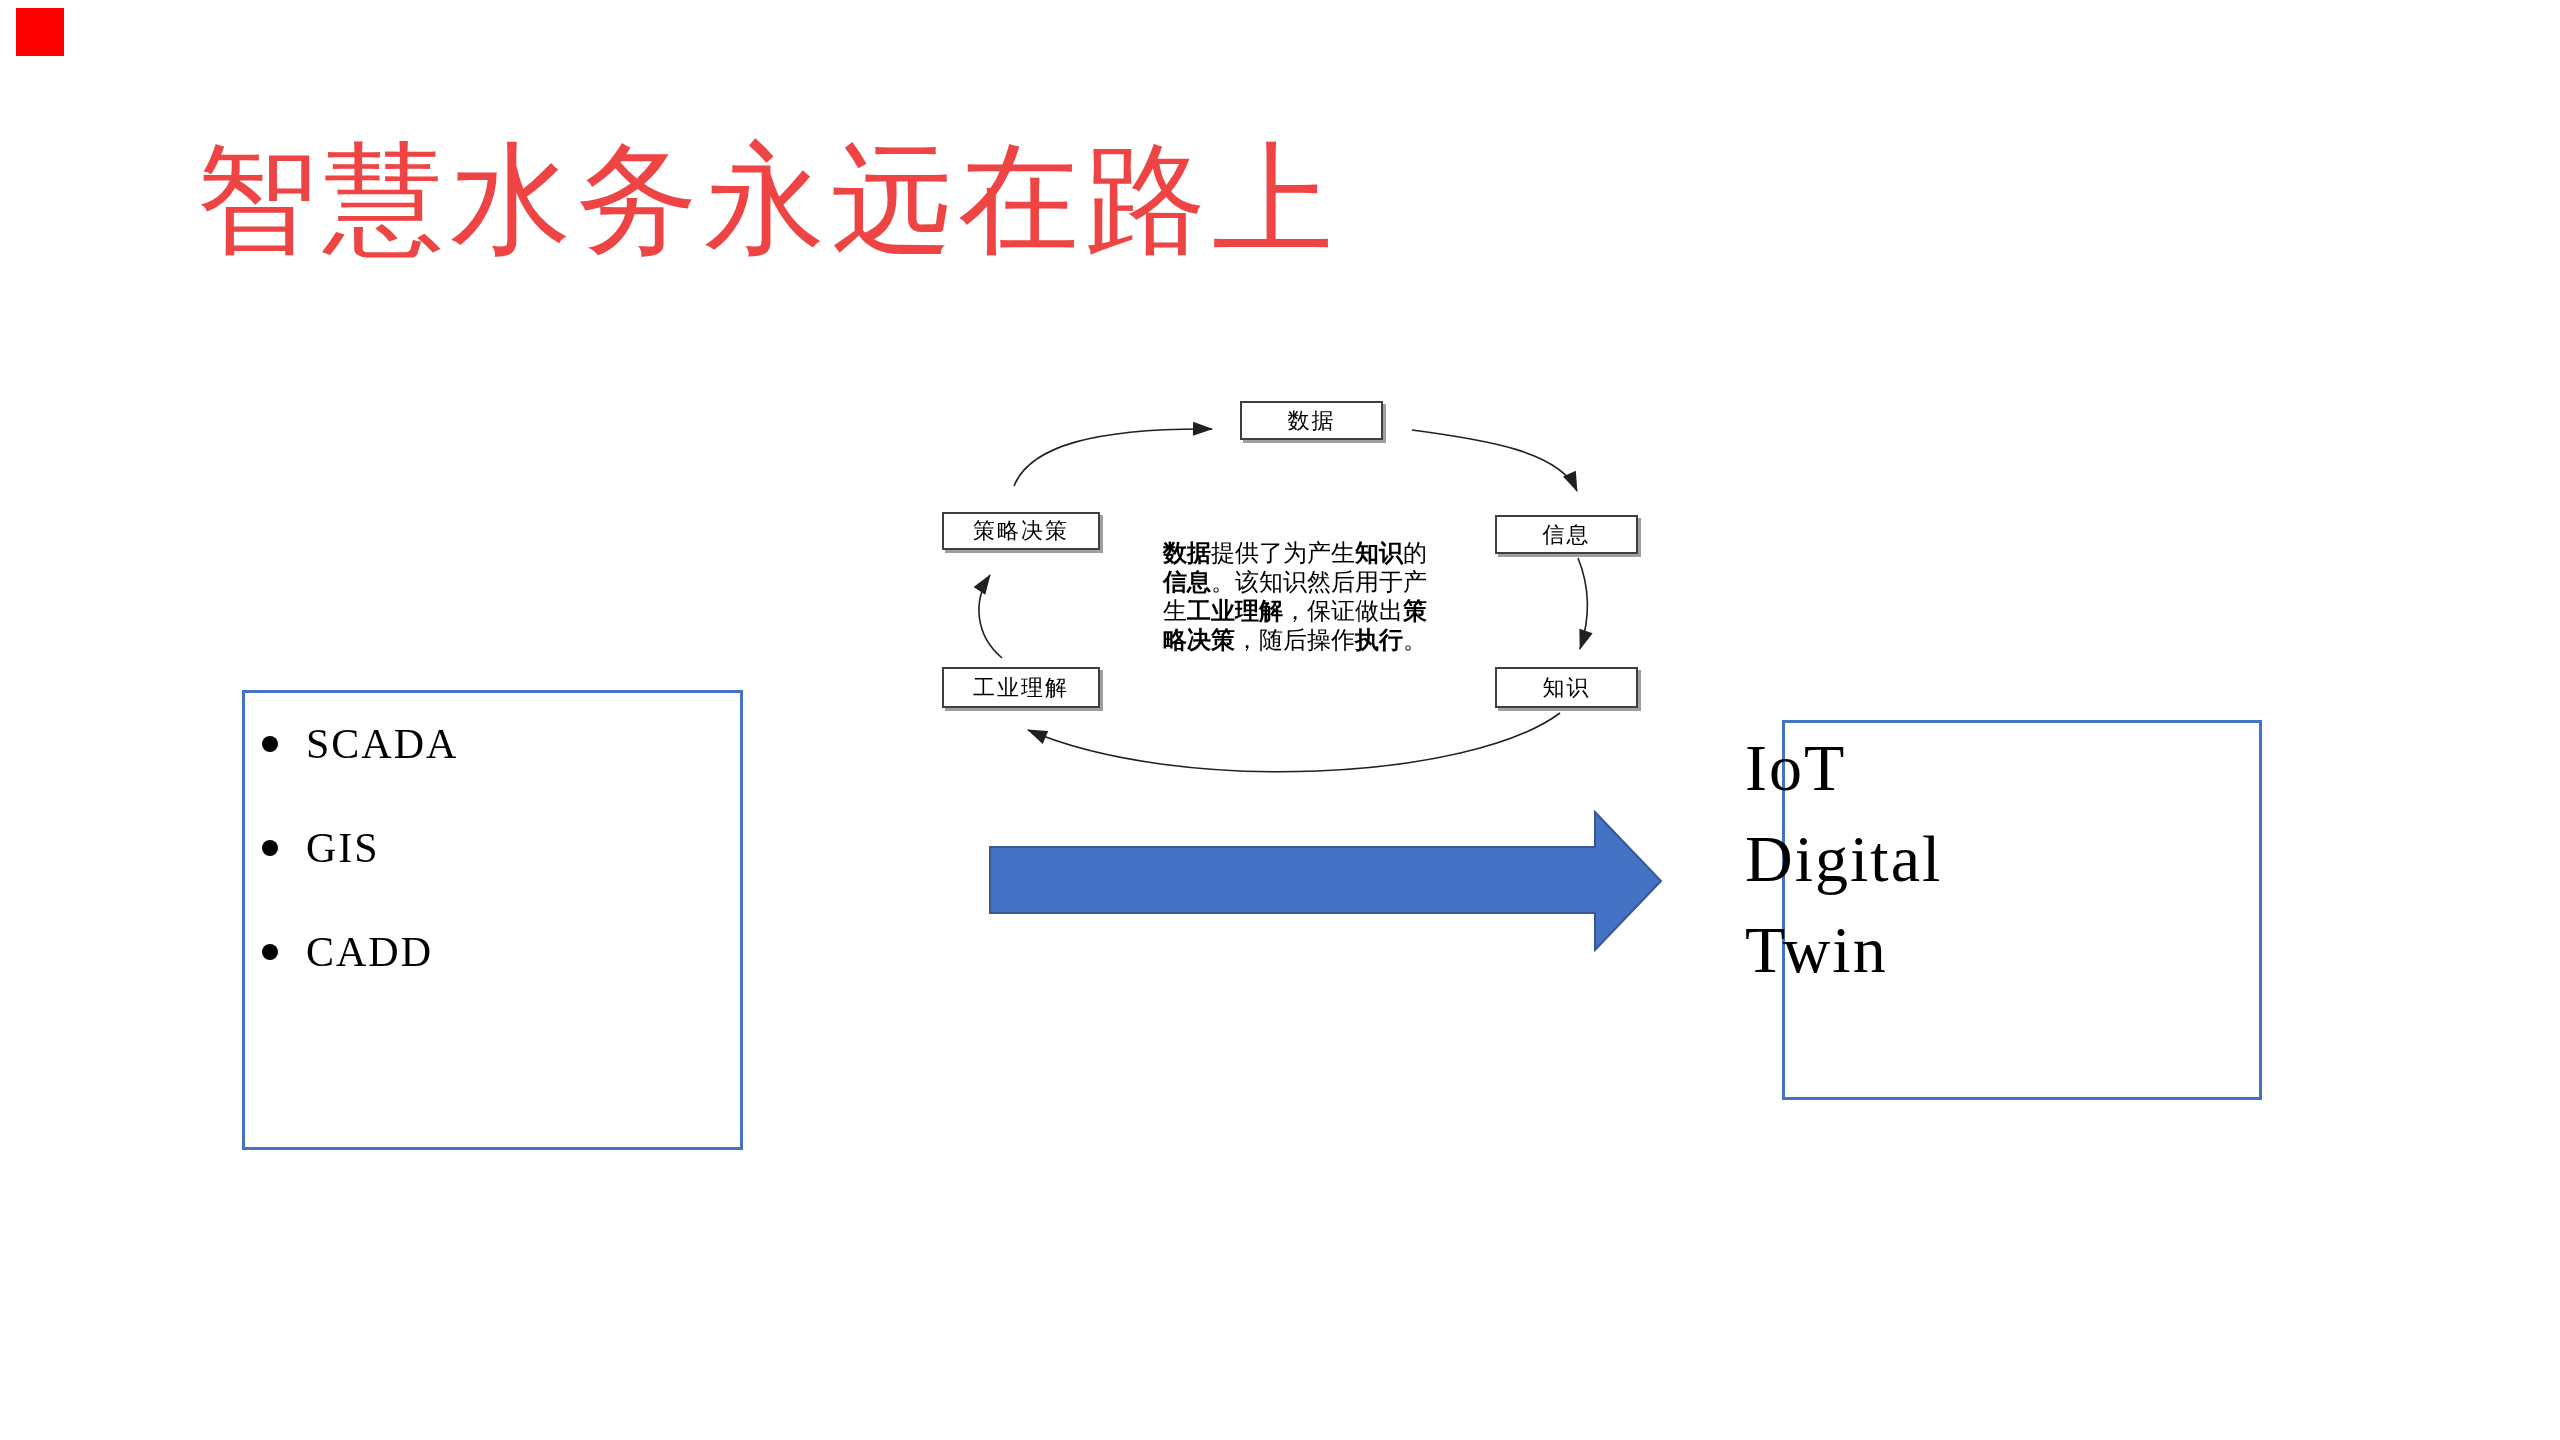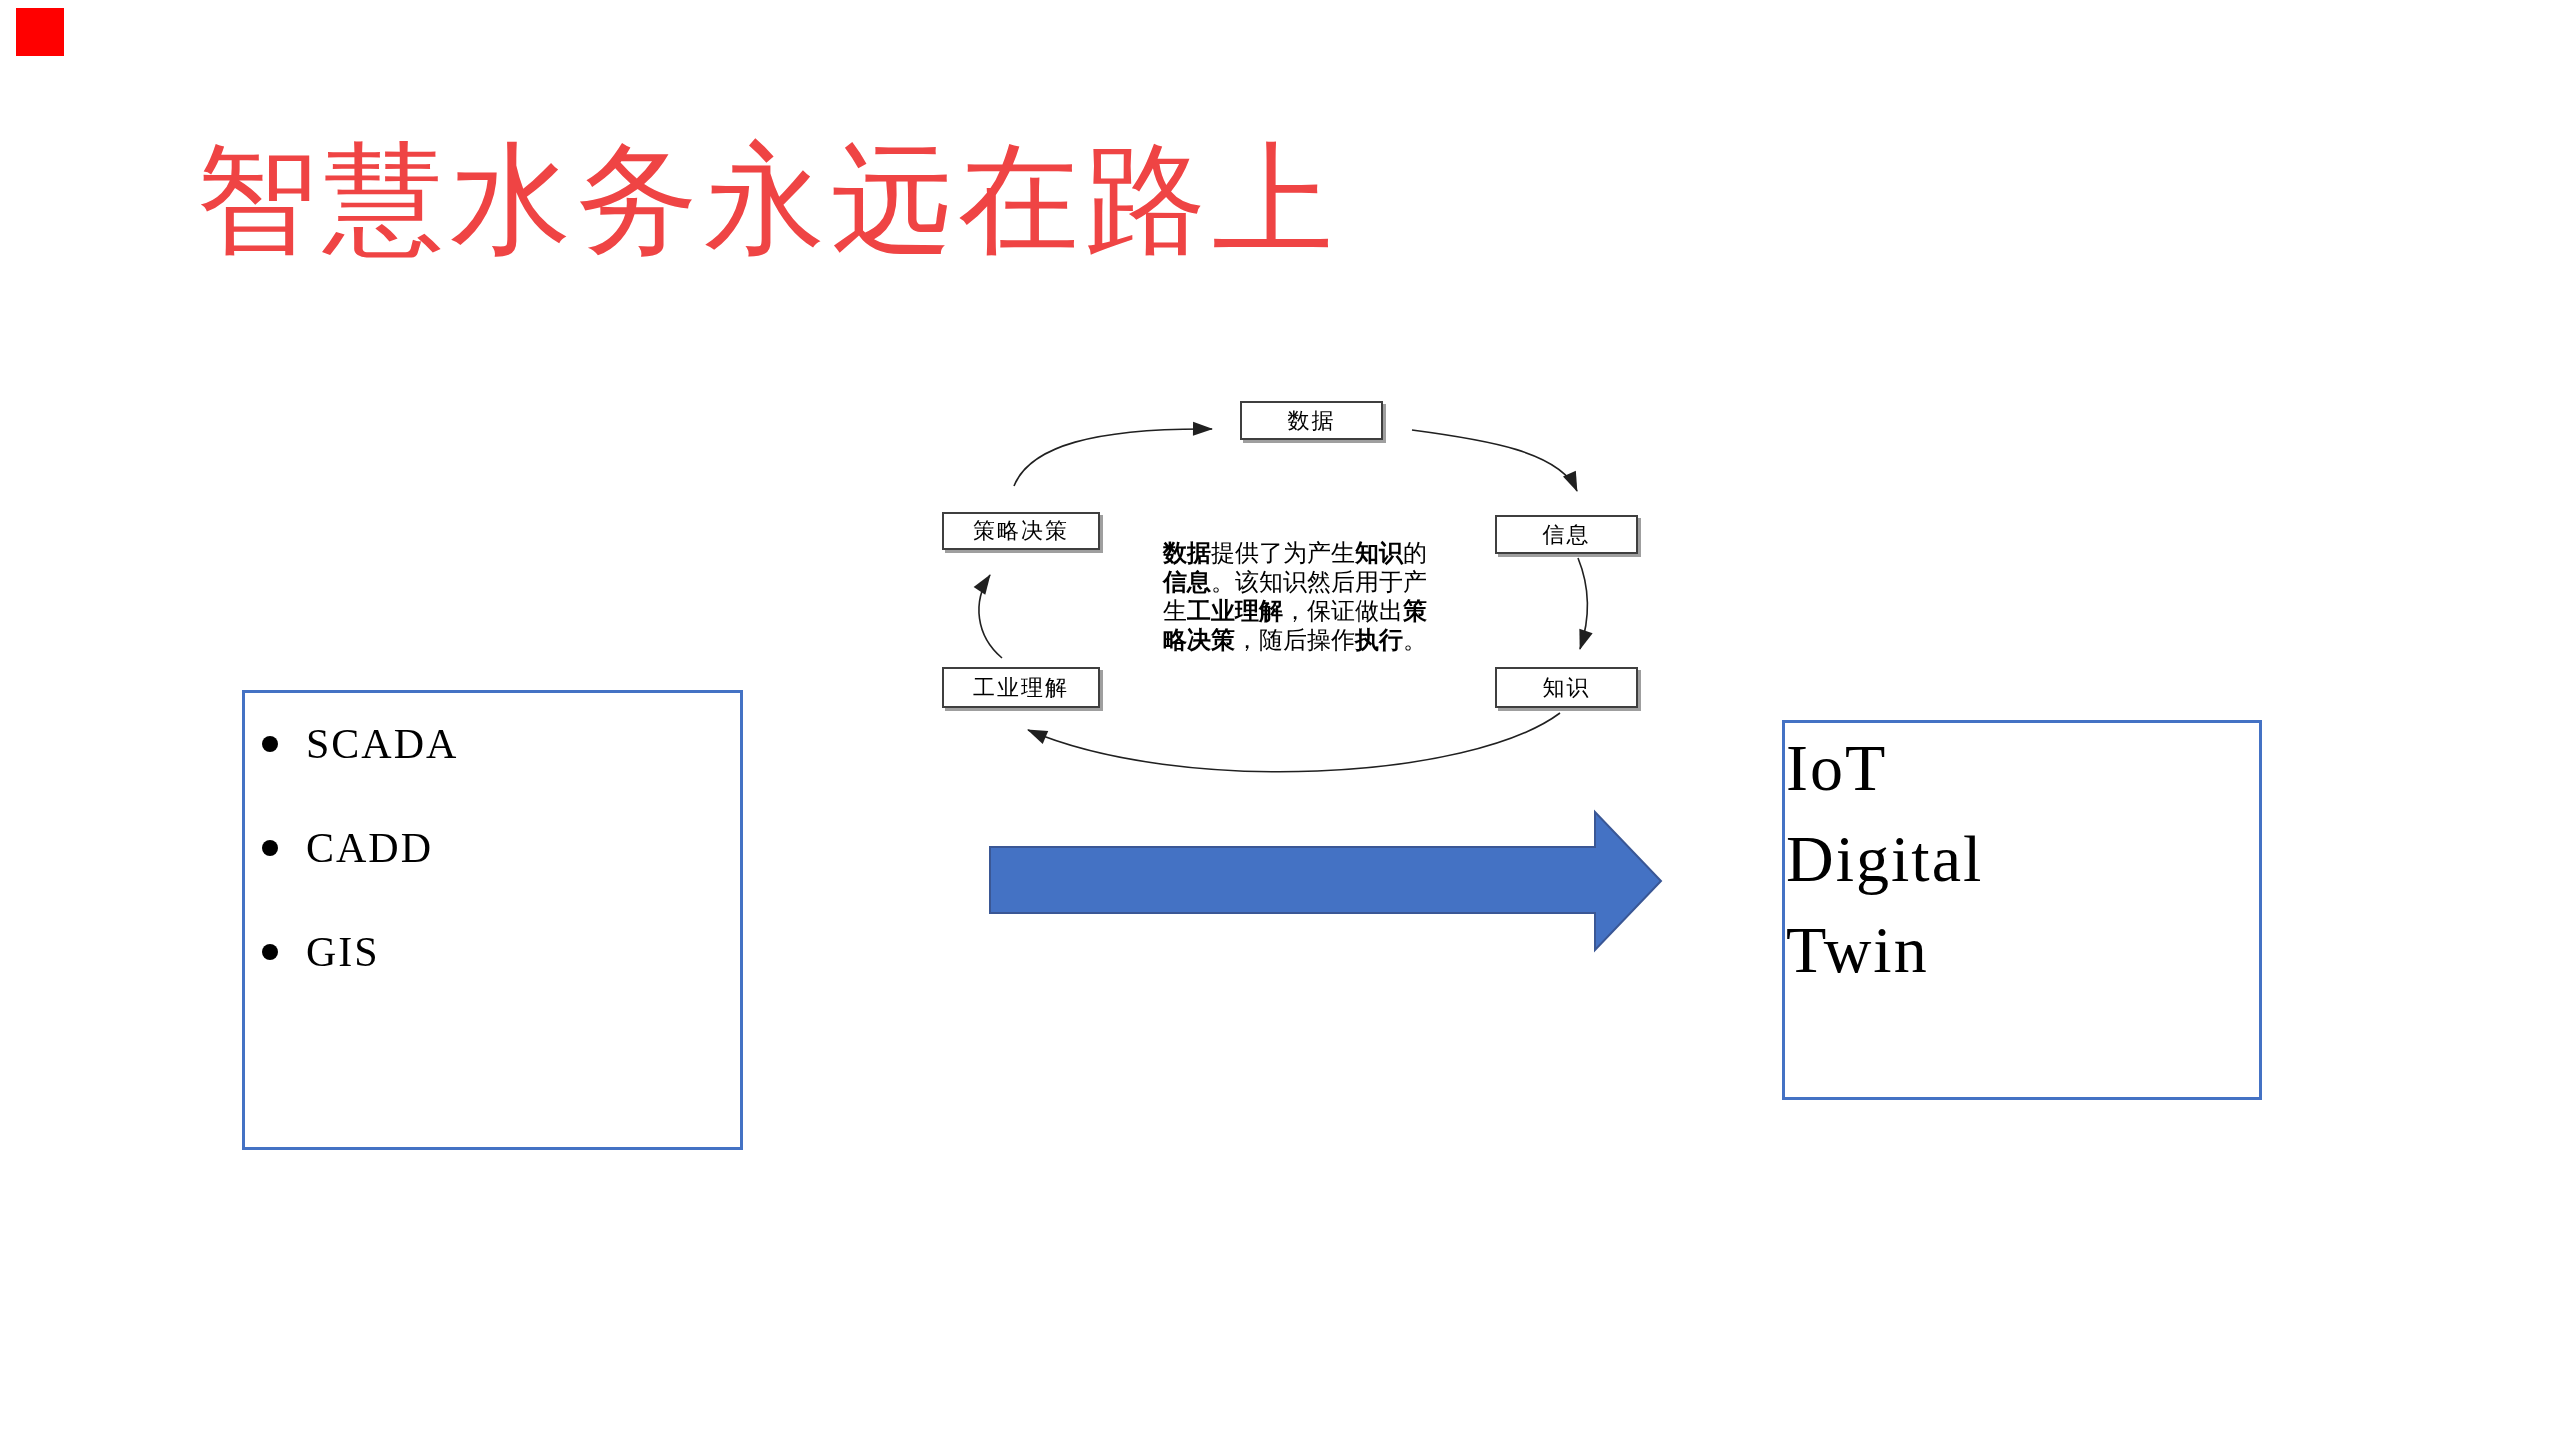--- a/index.html
+++ b/index.html
@@ -56,21 +56,21 @@
     width:16px;height:16px;border-radius:50%;background:#000;
     margin-right:28px;flex:0 0 auto;
   }
   .bullet-label{font-size:42px;letter-spacing:2px;white-space:nowrap;}
 
   
   #right-box{
     left:1782px;top:720px;width:480px;height:380px;
     box-sizing:border-box;border:3px solid #4472C4;
   }
-  #right-list{left:1786px;top:722px;width:450px;}
+  #right-list{left:1745px;top:722px;width:450px;}
   .tech-line{height:91px;line-height:91px;font-size:66px;letter-spacing:2px;white-space:nowrap;}
 </style>
 </head>
 <body>
 
 <div id="rec" class="abs" style="background:#ff0000;"></div>
 
 <div id="title" class="abs">智慧水务永远在路上</div>
 
 <svg id="arrows" class="abs" viewBox="0 0 2560 1440" xmlns="http://www.w3.org/2000/svg">
@@ -100,25 +100,25 @@
 </div>
 
 <div id="left-box" class="abs"></div>
 <div id="left-list" class="abs">
   <div class="bullet-row">
     <span class="bullet-dot"></span>
     <span class="bullet-label">SCADA</span>
   </div>
   <div class="bullet-row">
     <span class="bullet-dot"></span>
-    <span class="bullet-label">CADD</span>
+    <span class="bullet-label">GIS</span>
   </div>
   <div class="bullet-row">
     <span class="bullet-dot"></span>
-    <span class="bullet-label">GIS</span>
+    <span class="bullet-label">CADD</span>
   </div>
 </div>
 
 <div id="right-box" class="abs"></div>
 <div id="right-list" class="abs">
   <div class="tech-line">IoT</div>
   <div class="tech-line">Digital</div>
   <div class="tech-line">Twin</div>
 </div>
 

